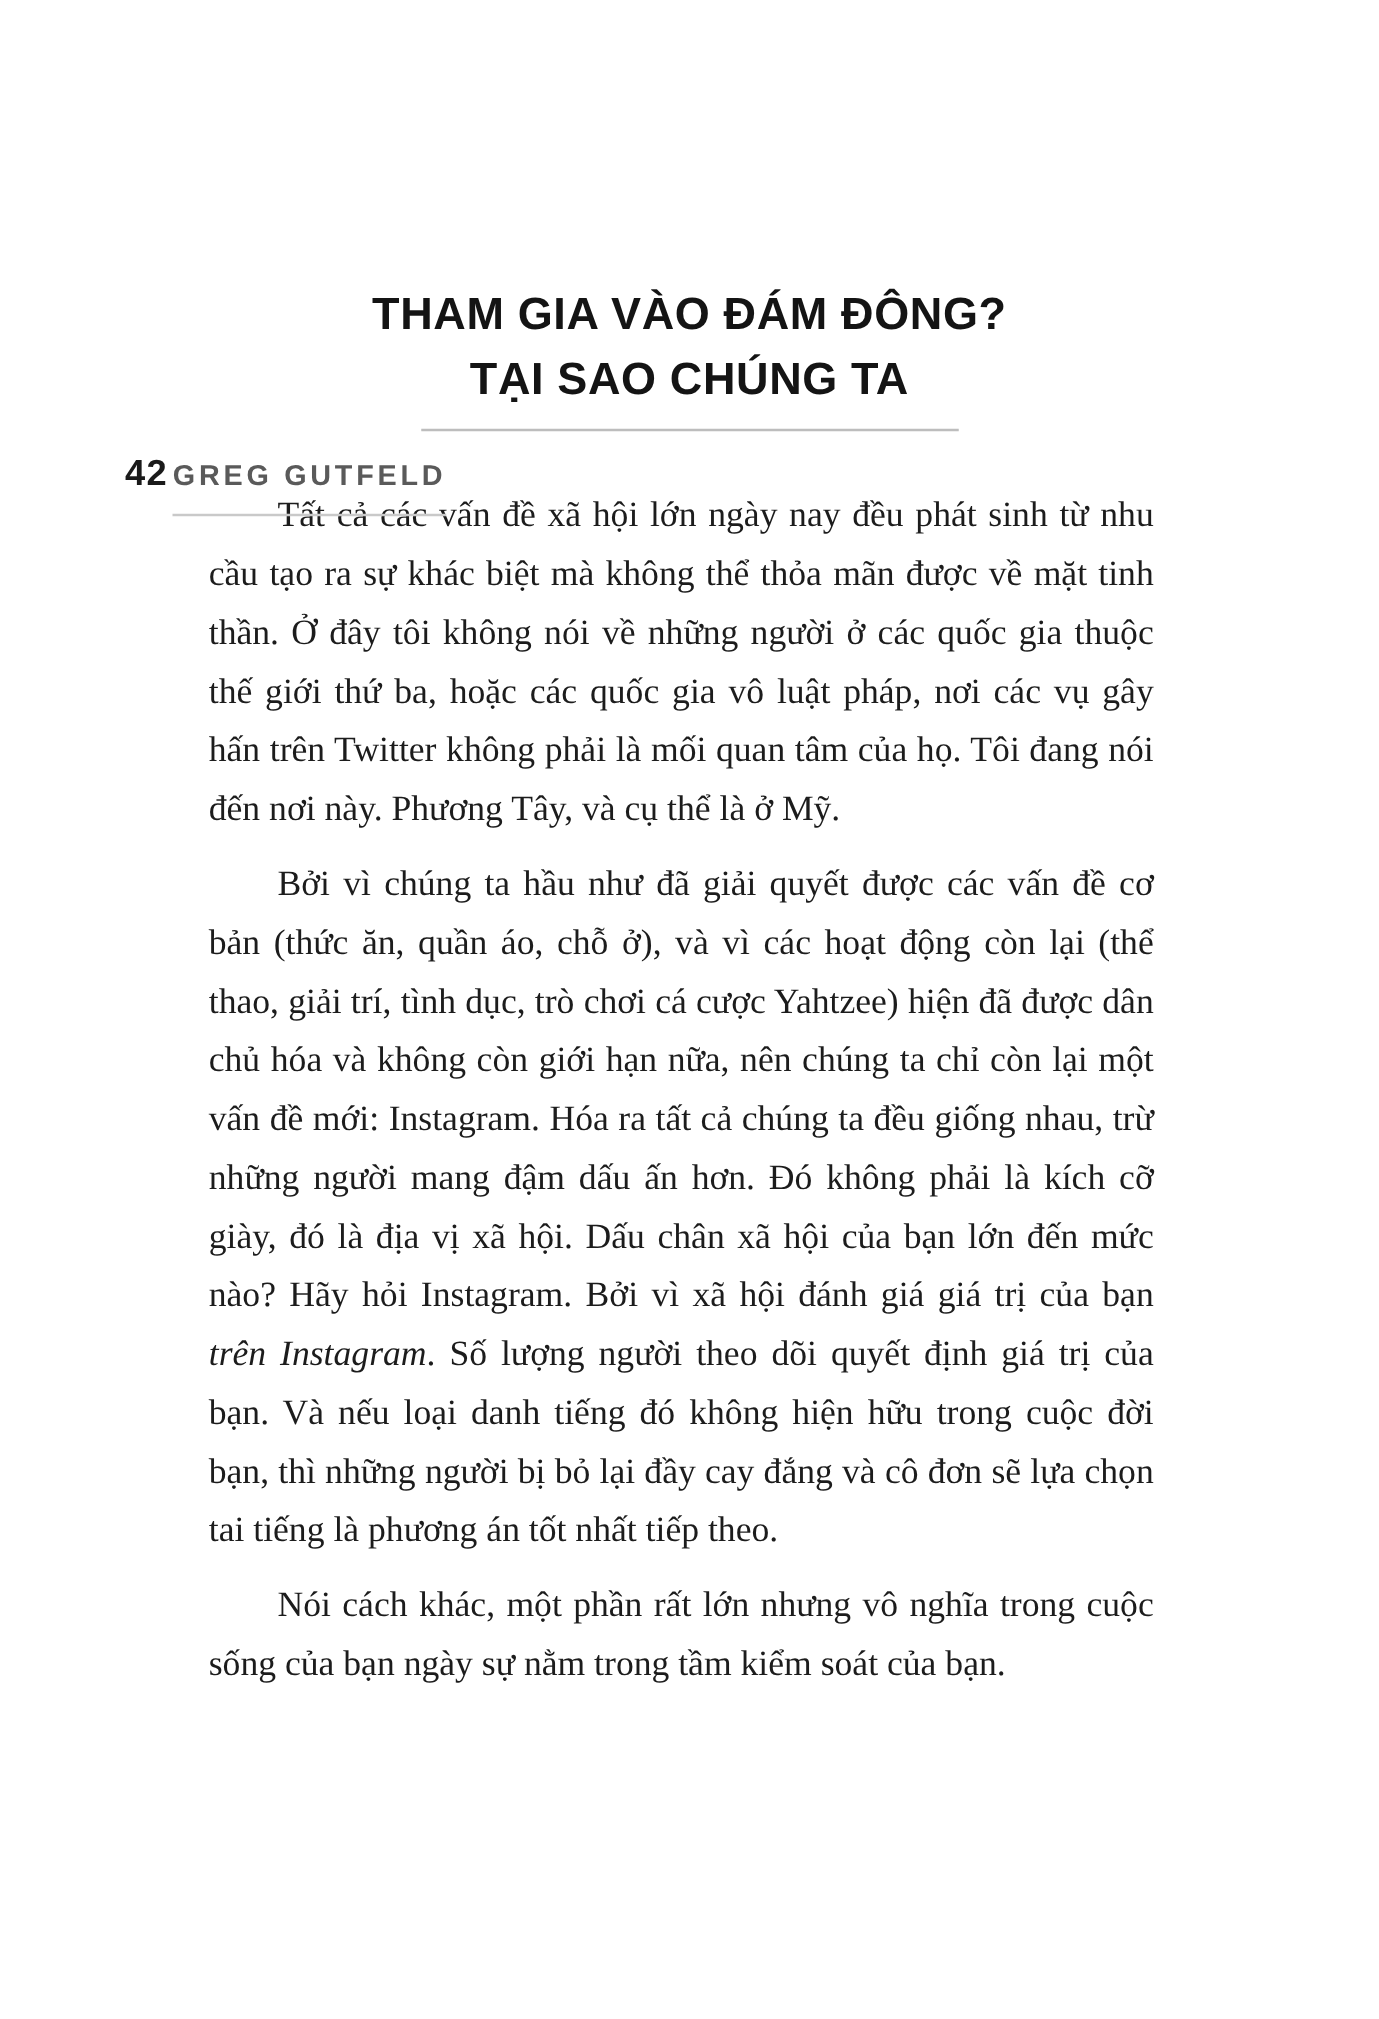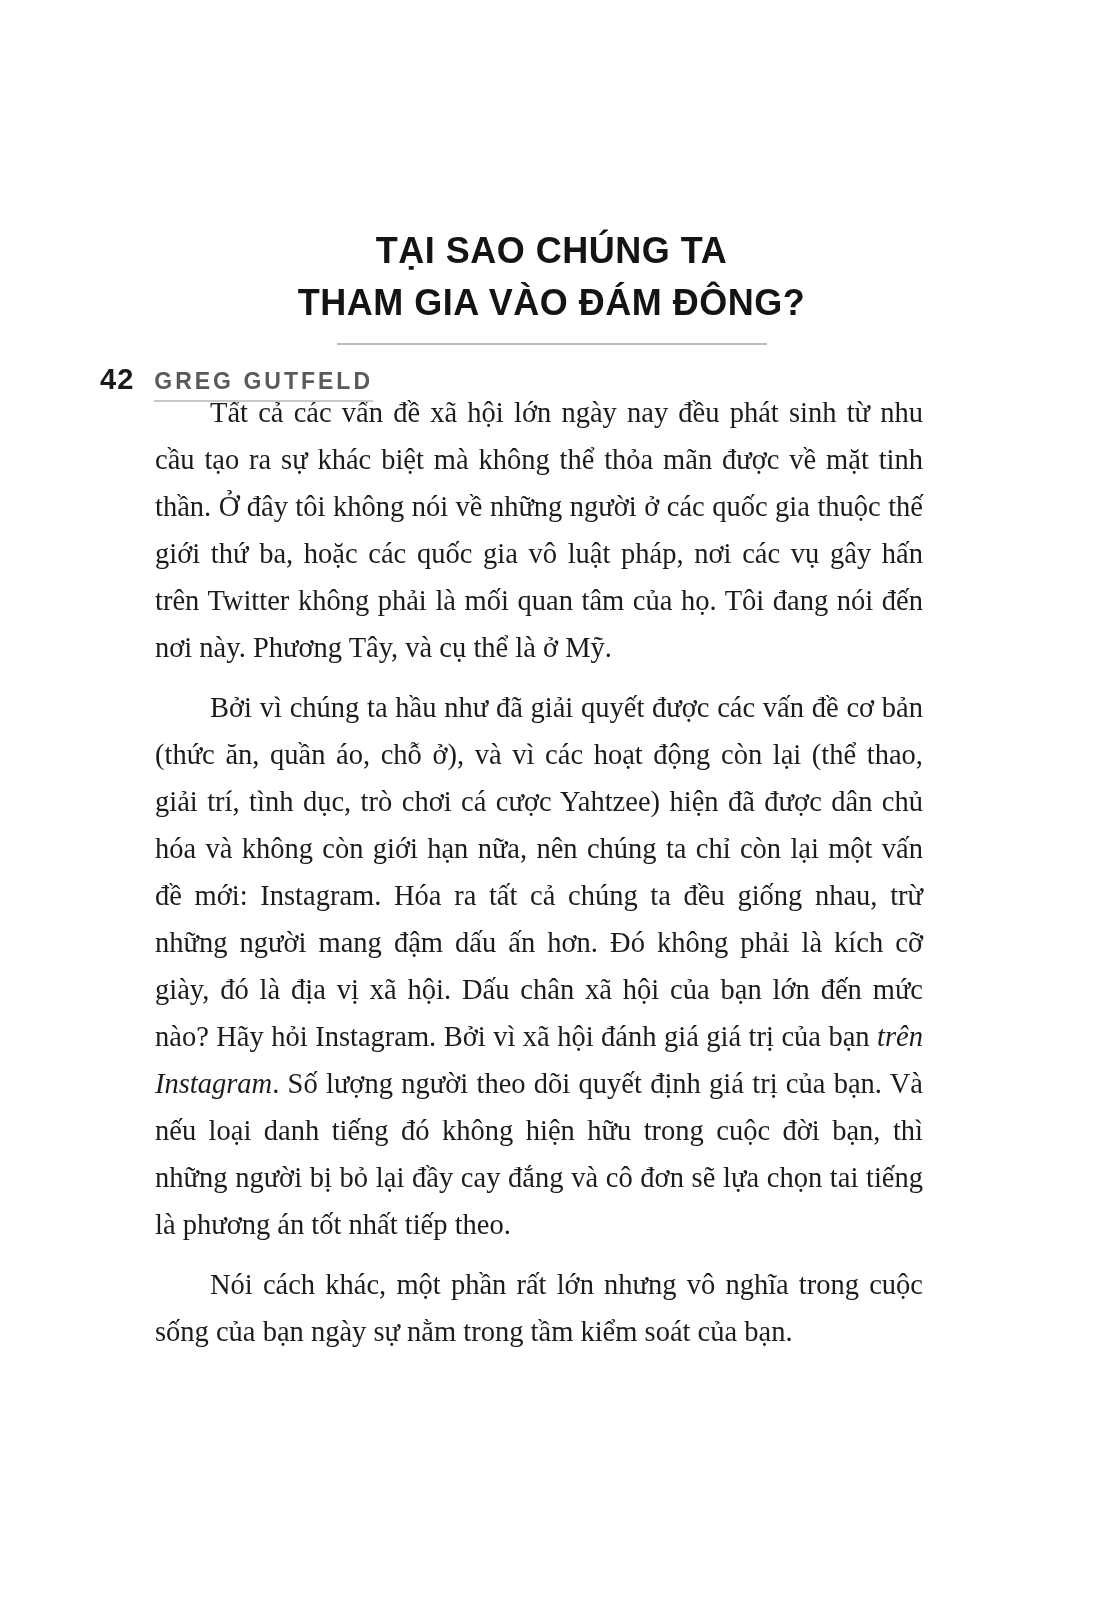--- a/index.html
+++ b/index.html
@@ -18,35 +18,35 @@
     height: 1615px;
     background: #ffffff;
   }
   
   .running-header {
     position: absolute;
     top: 138px;
     left: 100px;
     display: flex;
     align-items: baseline;
-    gap: 20px;
+    gap: 4px;
     font-family: "Liberation Sans", sans-serif;
   }
   .page-number {
     font-weight: 700;
     font-size: 29px;
     letter-spacing: 1px;
     color: #1a1a1a;
   }
   .author-name {
     font-weight: 700;
     font-size: 23px;
     letter-spacing: 3px;
     color: #5a5a5a;
-    padding-bottom: 5px;
+    padding-bottom: 17px;
     border-bottom: 2px solid #c9c9c9;
   }
   
   .chapter-title {
     margin-top: 225px;
     text-align: center;
     font-family: "Liberation Sans", sans-serif;
     font-weight: 800;
     font-size: 36px;
     line-height: 52px;
@@ -61,39 +61,39 @@
   }
   
   .body-text {
     margin: 44px 180px 0 155px;
     text-align: justify;
     font-size: 28.5px;
     line-height: 47px;
     color: #1c1c1c;
   }
   .body-text p {
-    margin: 0 0 13px 0;
+    margin: 0 0 13px 12px;
     text-indent: 55px;
   }
   .body-text p:last-child { margin-bottom: 0; }
   .italic { font-style: italic; }
 </style>
 </head>
 <body>
 
 <div class="page">
 
   <div class="running-header">
     <span class="page-number">42</span>
     <span class="author-name">GREG GUTFELD</span>
   </div>
 
   <div class="chapter-title">
+    <div>THAM GIA VÀO ĐÁM ĐÔNG?</div>
     <div>TẠI SAO CHÚNG TA</div>
-    <div>THAM GIA VÀO ĐÁM ĐÔNG?</div>
     <div class="title-underline"></div>
   </div>
 
   <div class="body-text">
     <p>Tất cả các vấn đề xã hội lớn ngày nay đều phát sinh từ nhu cầu tạo ra sự khác biệt mà không thể thỏa mãn được về mặt tinh thần. Ở đây tôi không nói về những người ở các quốc gia thuộc thế giới thứ ba, hoặc các quốc gia vô luật pháp, nơi các vụ gây hấn trên Twitter không phải là mối quan tâm của họ. Tôi đang nói đến nơi này. Phương Tây, và cụ thể là ở Mỹ.</p>
     <p><span>Bởi vì chúng ta hầu như đã giải quyết được các vấn đề cơ bản (thức ăn, quần áo, chỗ ở), và vì các hoạt động còn lại (thể thao, giải trí, tình dục, trò chơi cá cược Yahtzee) hiện đã được dân chủ hóa và không còn giới hạn nữa, nên chúng ta chỉ còn lại một vấn đề mới: Instagram. Hóa ra tất cả chúng ta đều giống nhau, trừ những người mang đậm dấu ấn hơn. Đó không phải là kích cỡ giày, đó là địa vị xã hội. Dấu chân xã hội của bạn lớn đến mức nào? Hãy hỏi Instagram. Bởi vì xã hội đánh giá giá trị của bạn </span><span class="italic">trên Instagram</span><span>. Số lượng người theo dõi quyết định giá trị của bạn. Và nếu loại danh tiếng đó không hiện hữu trong cuộc đời bạn, thì những người bị bỏ lại đầy cay đắng và cô đơn sẽ lựa chọn tai tiếng là phương án tốt nhất tiếp theo.</span></p>
     <p>Nói cách khác, một phần rất lớn nhưng vô nghĩa trong cuộc sống của bạn ngày sự nằm trong tầm kiểm soát của bạn.</p>
   </div>
 
 </div>

